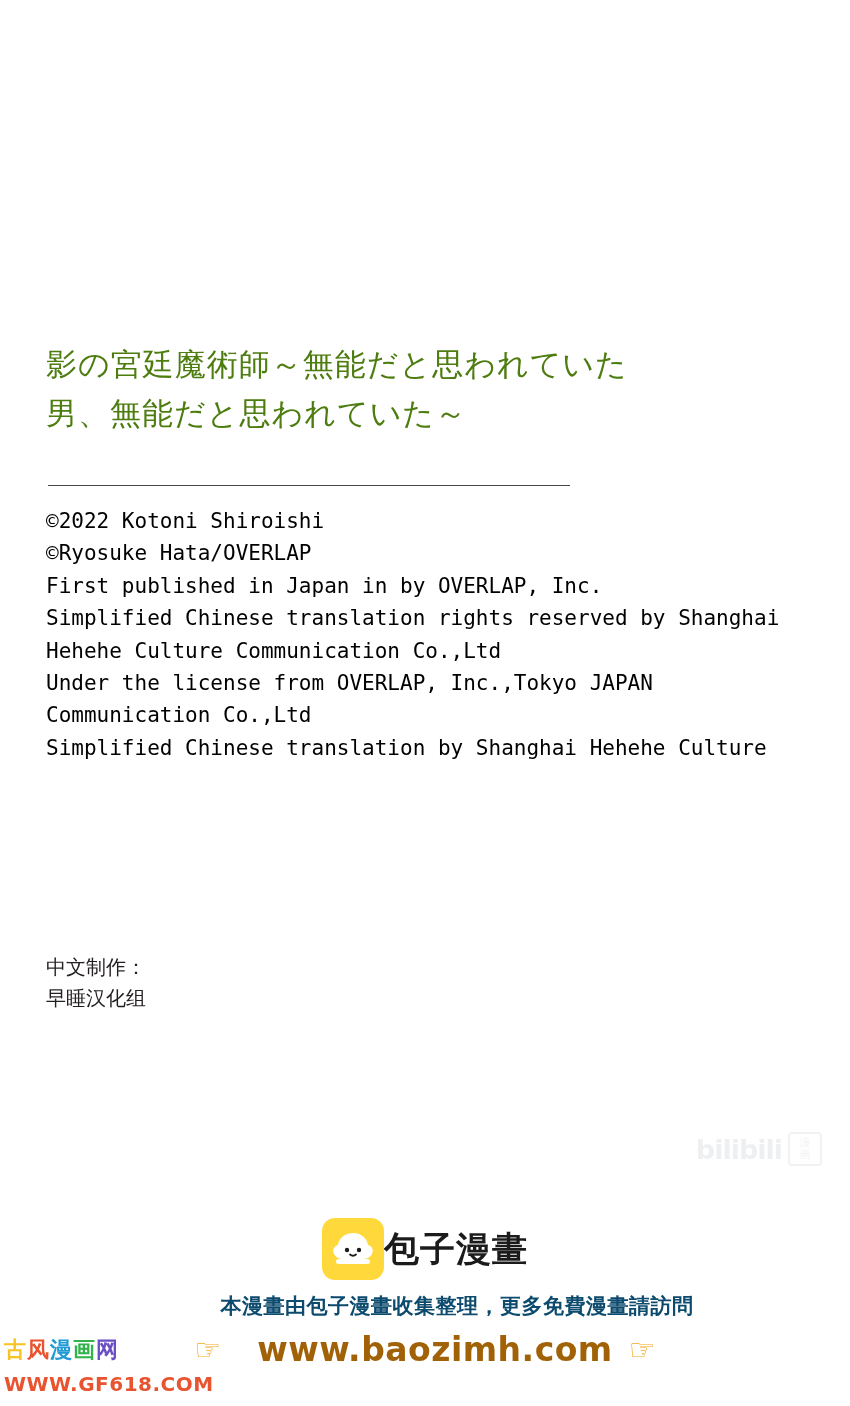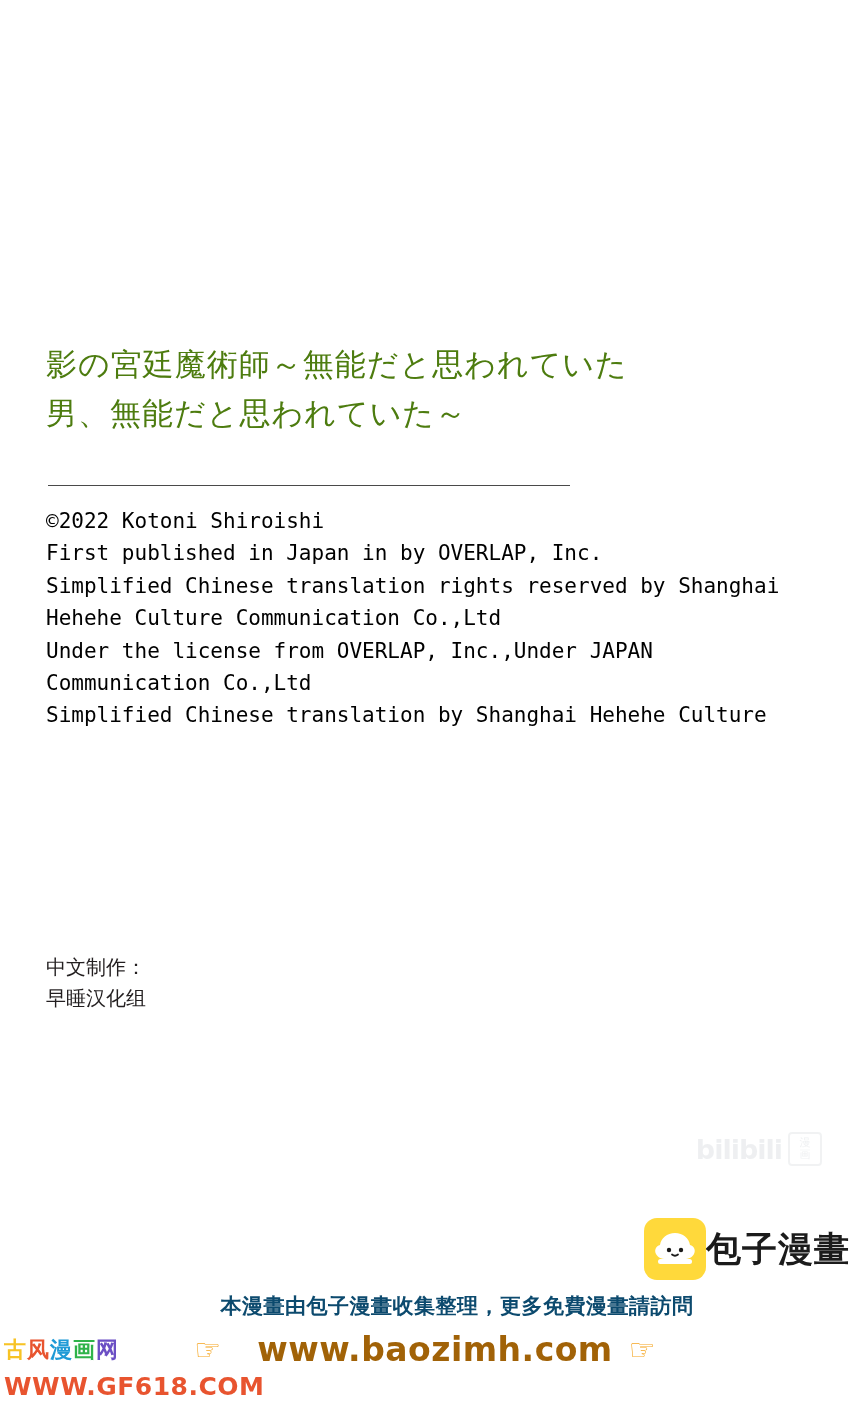--- a/index.html
+++ b/index.html
@@ -111,21 +111,21 @@
   }
 
   
   .baozi-logo-row {
     position: absolute;
     left: 0;
     top: 1218px;
     width: 850px;
     display: flex;
     align-items: center;
-    justify-content: flex-end;
+    justify-content: center;
   }
   .baozi-mark {
     width: 62px;
     height: 62px;
     border-radius: 13px;
     background: #ffd93b;
     position: relative;
     display: flex;
     align-items: center;
     justify-content: center;
@@ -192,44 +192,45 @@
     line-height: 40px;
     white-space: nowrap;
   }
   .gf-c1 { color: #f7c325; }
   .gf-c2 { color: #e8542f; }
   .gf-c3 { color: #1f9ad6; }
   .gf-c4 { color: #2fb34a; }
   .gf-c5 { color: #6b4fc4; }
   .gf-url {
     font-family: "DejaVu Sans", sans-serif;
-    font-size: 25px;
+    font-size: 20px;
     font-weight: bold;
     color: #e8542f;
     letter-spacing: 0.5px;
     margin-top: 2px;
   }
 </style>
 </head>
 <body>
 
 <div class="page">
 
   <div class="title-block">
     <div class="title-line">影の宮廷魔術師～無能だと思われていた</div>
     <div class="title-line">男、無能だと思われていた～</div>
   </div>
   <div class="title-rule"></div>
 
   <div class="copyright-block">
     <div class="copyright-line">©2022 Kotoni Shiroishi</div>
+    <div class="copyright-line">©Ryosuke Hata/OVERLAP</div>
     <div class="copyright-line">First published in Japan in  by OVERLAP, Inc.</div>
     <div class="copyright-line">Simplified Chinese translation rights reserved by Shanghai</div>
     <div class="copyright-line">Hehehe Culture Communication Co.,Ltd</div>
-    <div class="copyright-line">Under the license from OVERLAP, Inc.,Under JAPAN</div>
+    <div class="copyright-line">Under the license from OVERLAP, Inc.,Tokyo JAPAN</div>
     <div class="copyright-line">Communication Co.,Ltd</div>
     <div class="copyright-line">Simplified Chinese translation by Shanghai Hehehe Culture</div>
   </div>
 
   <div class="credits-block">
     <div class="credits-line">中文制作：</div>
     <div class="credits-line">早睡汉化组</div>
   </div>
 
   <div class="bili-watermark">

